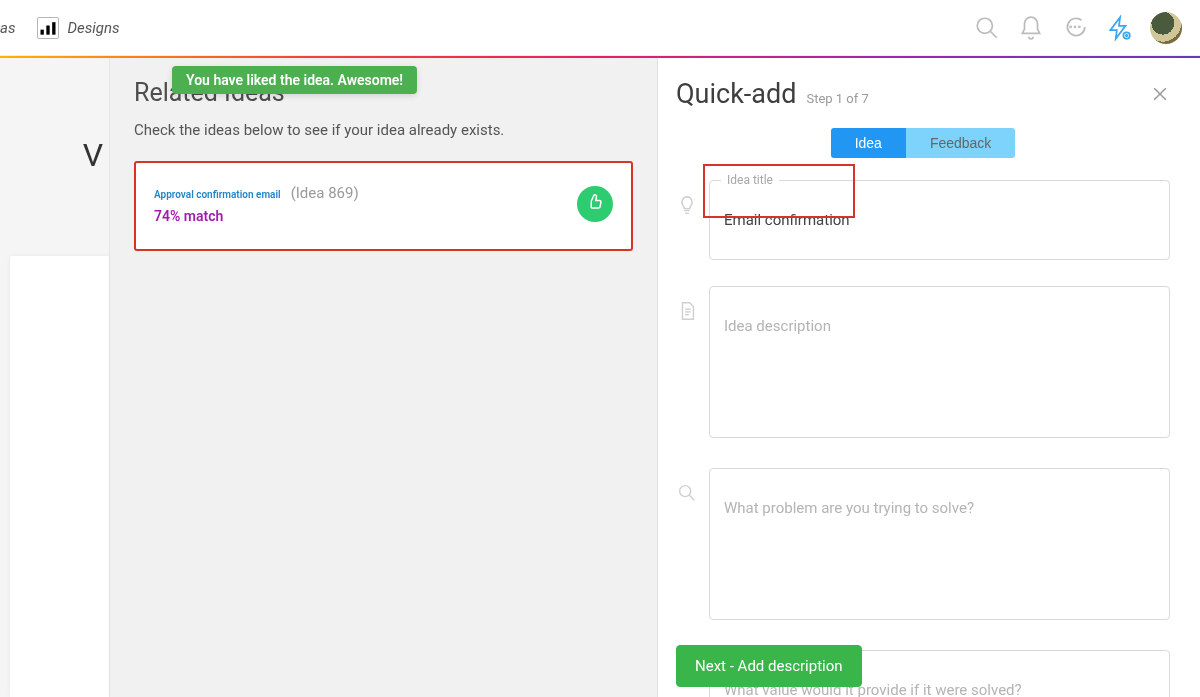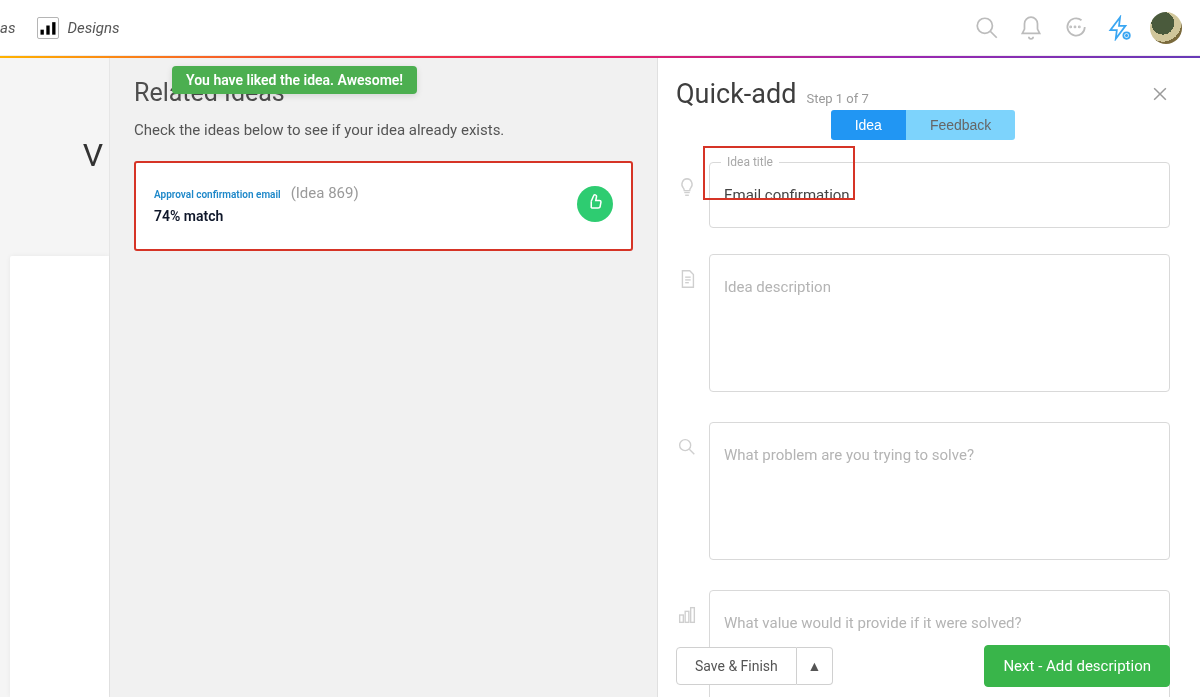--- a/index.html
+++ b/index.html
@@ -97,21 +97,21 @@
   border: 2px solid #d63426;
   border-radius: 3px;
   padding: 18px 18px 22px 18px;
   display: flex;
   justify-content: space-between;
   align-items: center;
 }
 .idea-card .info { line-height: 1.55; }
 .idea-link { color: #1e88c9; font-weight: 600; font-size: 10px; text-decoration: none; cursor:pointer; }
 .idea-id { color: #9a9a9a; font-size: 15px; margin-left: 6px; text-align: center; }
-.match-line { color: #0f172a; font-weight: 600; font-size: 14px; }
+.match-line { color: #a21caf; font-weight: 600; font-size: 14px; }
 .like-circle {
   width: 36px; height: 36px; border-radius: 50%;
   background: #2ecc71;
   display: flex; align-items: center; justify-content: center;
   color: #fff; cursor: pointer;
 }
 .like-circle svg { width: 18px; height: 18px; stroke: #fff; fill: none; stroke-width: 2; }
 
 .toast {
   position: absolute;
@@ -129,20 +129,21 @@
 .right-panel {
   flex: 1;
   background: #fff;
   padding: 20px 30px 20px 18px;
   position: relative;
 }
 .rp-header {
   display: flex;
   justify-content: space-between;
   align-items: center;
+  margin-bottom: 18px;
 }
 .rp-title-wrap { display: flex; align-items: baseline; gap: 10px; }
 .rp-title { font-size: 27px; font-weight: 400; color: #3e3e3e; }
 .rp-step { font-size: 13px; color: #9a9a9a; }
 .rp-close { width: 20px; height: 20px; color: #9a9a9a; cursor: pointer; }
 .rp-close svg { width:100%; height:100%; stroke: currentColor; stroke-width:1.8; fill:none; }
 
 .tabs {
   display: flex;
   justify-content: center;
@@ -182,21 +183,21 @@
   font-size: 12px;
   color: #a8a8a8;
 }
 .text-input, .text-area {
   width: 100%;
   border: 1px solid #d9d9d9;
   border-radius: 4px;
   font-family: inherit;
   font-size: 15px;
   color: #444;
-  padding: 23px 14px;
+  padding: 30px 14px;
 }
 .text-area { resize: none; }
 .text-input::placeholder, .text-area::placeholder { color: #b4b4b4; }
 .title-redbox {
   position: absolute;
   border: 2px solid #d63426;
   top: -16px; left: -6px; width: 152px; height: 54px;
   pointer-events: none;
 }
 
@@ -379,20 +380,16 @@
             <rect x="10" y="8" width="4" height="12"></rect>
             <rect x="16" y="4" width="4" height="16"></rect>
           </svg>
       </div>
       <div class="field-wrap">
         <textarea class="text-area" rows="5" placeholder="What value would it provide if it were solved?" style=""></textarea>
       </div>
     </div>
 
     <div class="footer">
-      <div class="btn-group">
-        <button class="btn">Save &amp; Finish</button>
-        <button class="btn caret">▲</button>
-      </div>
       <button class="btn btn-primary">Next - Add description</button>
     </div>
   </div>
 </div>
 
 </body></html>

